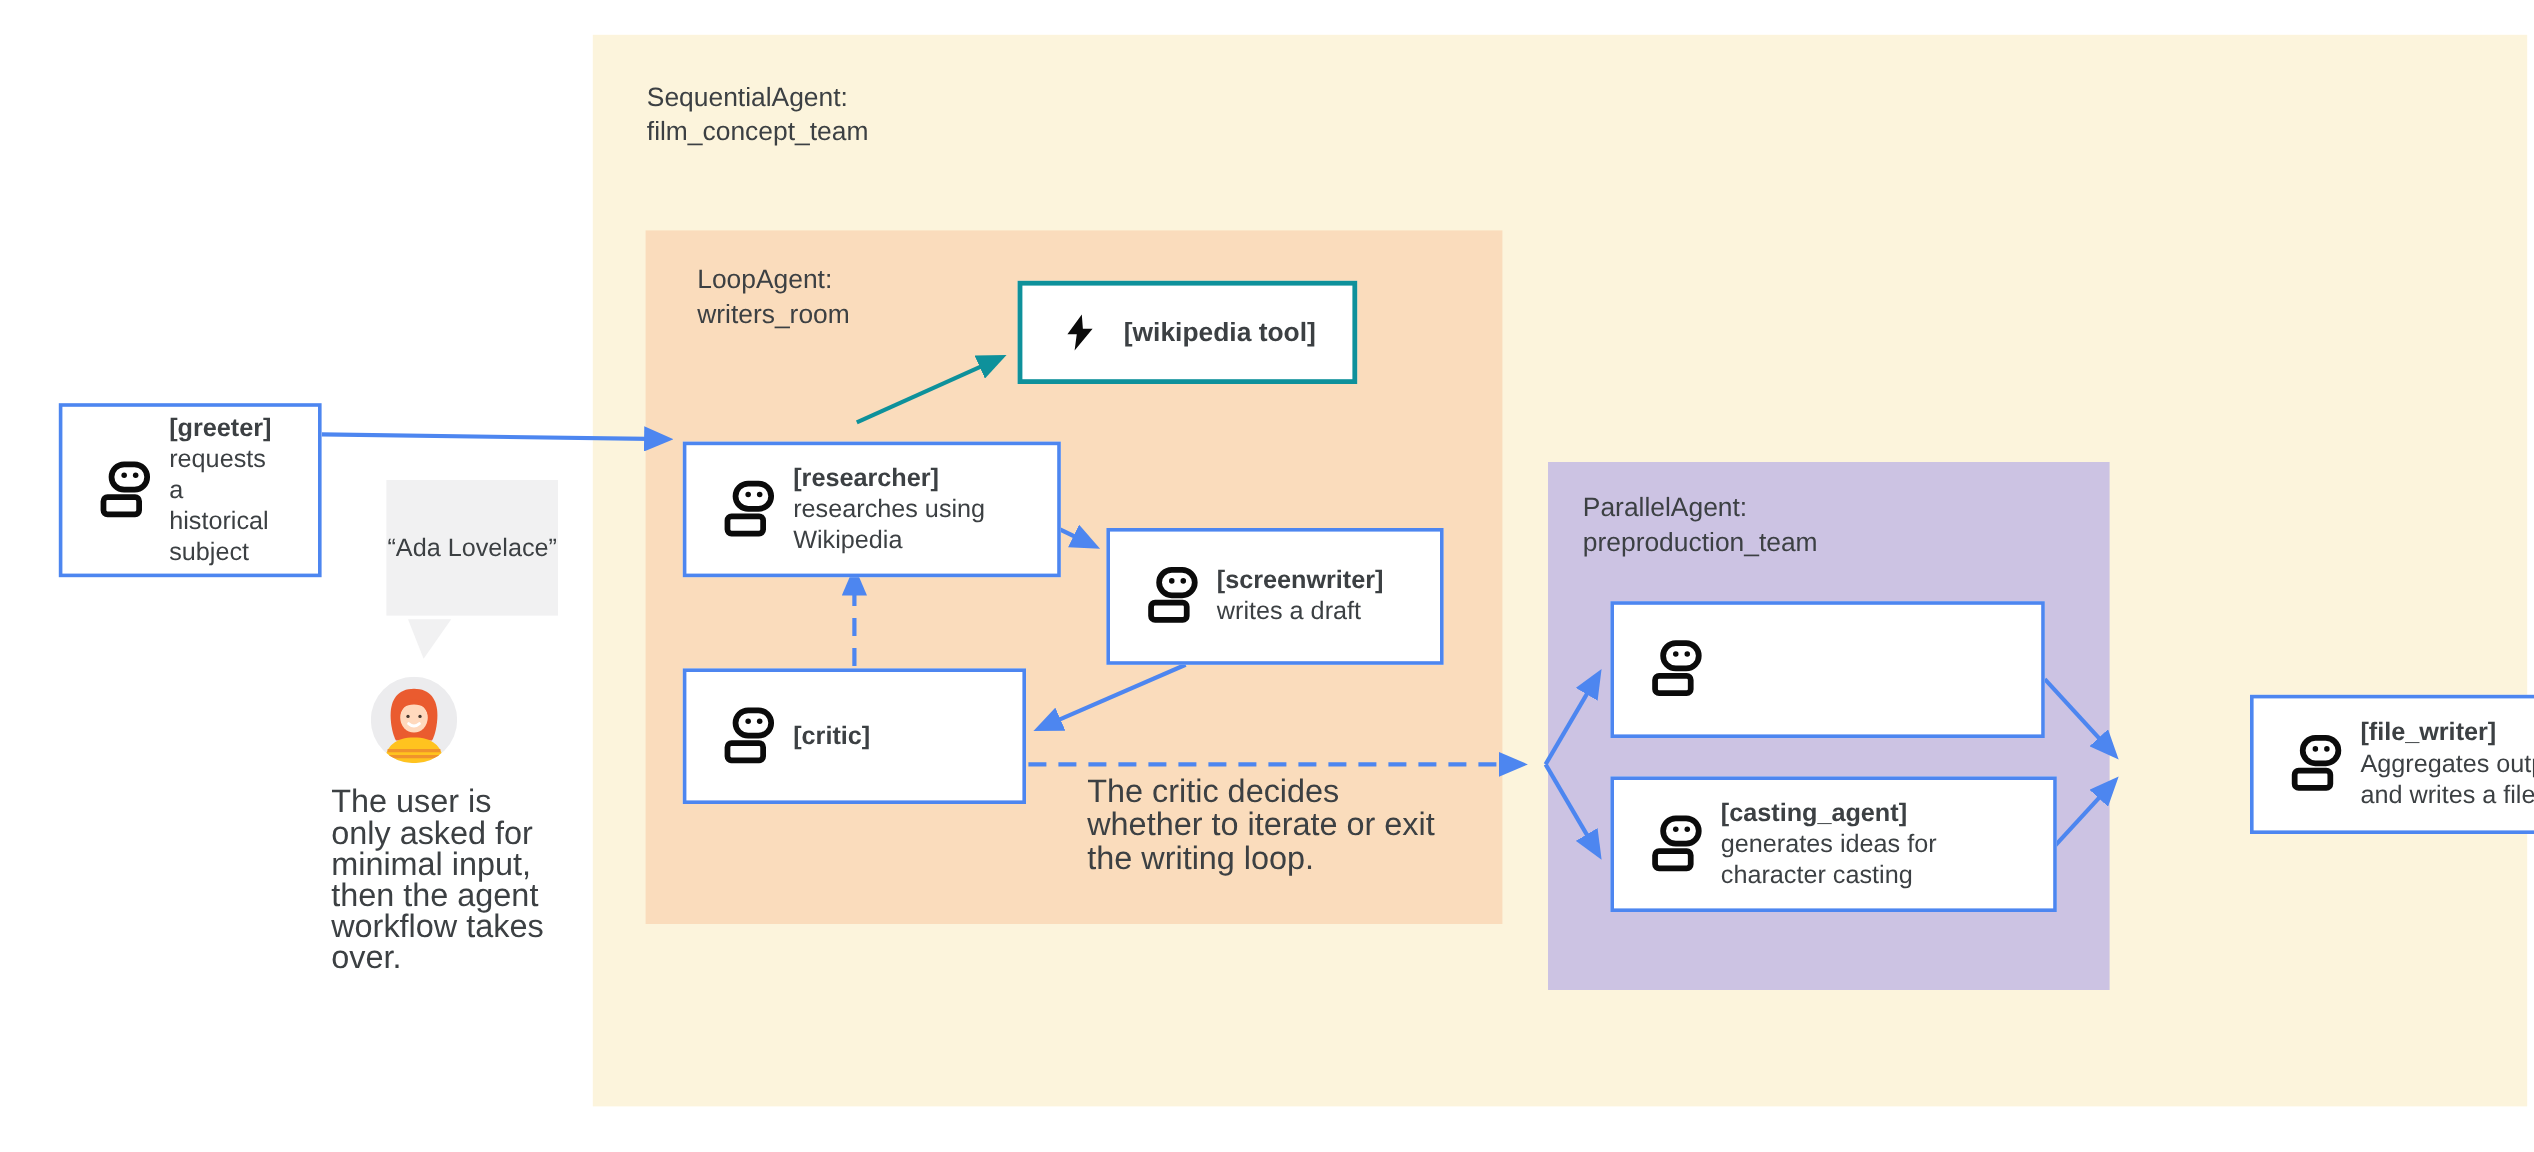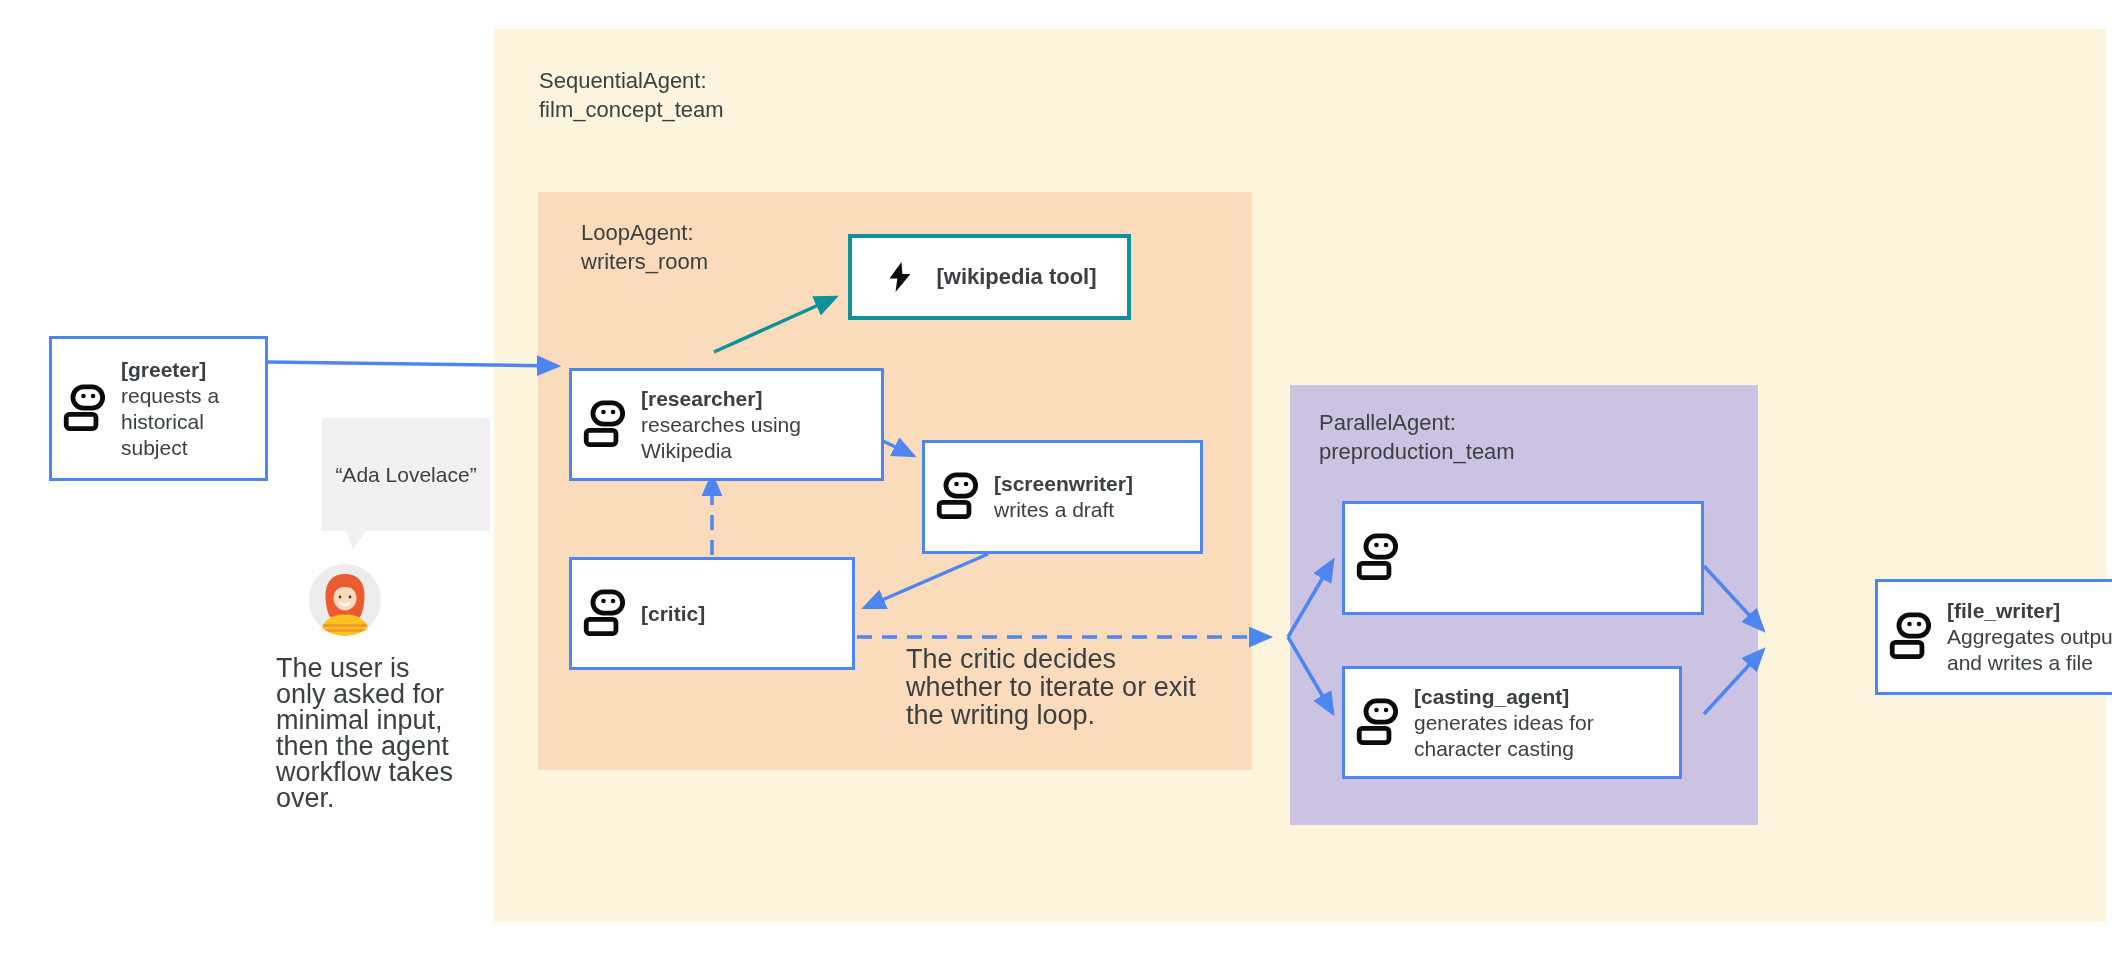--- a/index.html
+++ b/index.html
@@ -28,46 +28,46 @@
   
   #edges{position:absolute;left:0;top:0;z-index:2}
   .e-blue{stroke:var(--blue);stroke-width:3.5;fill:none}
   .e-teal{stroke:var(--teal);stroke-width:3.5;fill:none}
   .e-dash{stroke-dasharray:15 10}
   .mk-blue{fill:var(--blue)}
   .mk-teal{fill:var(--teal)}
 
   
   .node{position:absolute;z-index:3;background:var(--nodebg);border:3px solid var(--blue);
-        display:flex;align-items:center;gap:15px;padding:4px 8px}
+        display:flex;align-items:center;gap:15px;padding:4px 28px}
   .node .icon{flex:0 0 auto;display:flex;align-items:center;justify-content:center}
   .node .icon svg{display:block}
   .ntext{font-size:21px;line-height:26px;color:var(--ink)}
   .nname{font-weight:700}
   .node.tool{border:4px solid var(--teal);justify-content:center;gap:18px}
   .node.tool .nname{font-size:22px}
 
   #n-greeter{left:49px;top:336px;width:219px;height:145px}
   #n-greeter .ndesc{max-width:140px}
   #n-researcher{left:569px;top:368px;width:315px;height:113px}
   #n-researcher .ndesc{max-width:182px}
   #n-wikipedia{left:848px;top:234px;width:283px;height:86px}
   #n-screenwriter{left:922px;top:440px;width:281px;height:114px}
   #n-critic{left:569px;top:557px;width:286px;height:113px}
   #n-critic .ndesc{max-width:172px}
   #n-boxoffice{left:1342px;top:501px;width:362px;height:114px;line-height:25px}
   #n-boxoffice .ntext{line-height:25px}
   #n-boxoffice .ndesc{max-width:238px}
-  #n-casting{left:1342px;top:666px;width:340px;height:113px}
+  #n-casting{left:1342px;top:647px;width:372px;height:113px}
   #n-casting .ndesc{max-width:218px}
   #n-filewriter{left:1875px;top:579px;width:308px;height:116px}
   #n-filewriter .ndesc{max-width:202px}
 
   
-  #bubble{position:absolute;z-index:3;left:322px;top:418px;width:168px;height:113px;
+  #bubble{position:absolute;z-index:3;left:322px;top:400px;width:143px;height:113px;
           background:var(--bubble);display:flex;align-items:center;justify-content:center;
           text-align:left;font-size:21px;line-height:27px}
   #bubble-tail{position:absolute;z-index:3;left:340px;top:516px;width:0;height:0;
           border-left:13px solid transparent;border-right:23px solid transparent;
           border-top:33px solid var(--bubble)}
   #avatar{position:absolute;z-index:3;left:309px;top:564px;width:72px;height:72px}
   .note{position:absolute;z-index:3;font-size:27px;color:var(--ink)}
   #note-user{left:276px;top:655px;width:186px;line-height:26px}
   #note-critic{left:906px;top:645px;width:312px;line-height:28px}
 </style>

